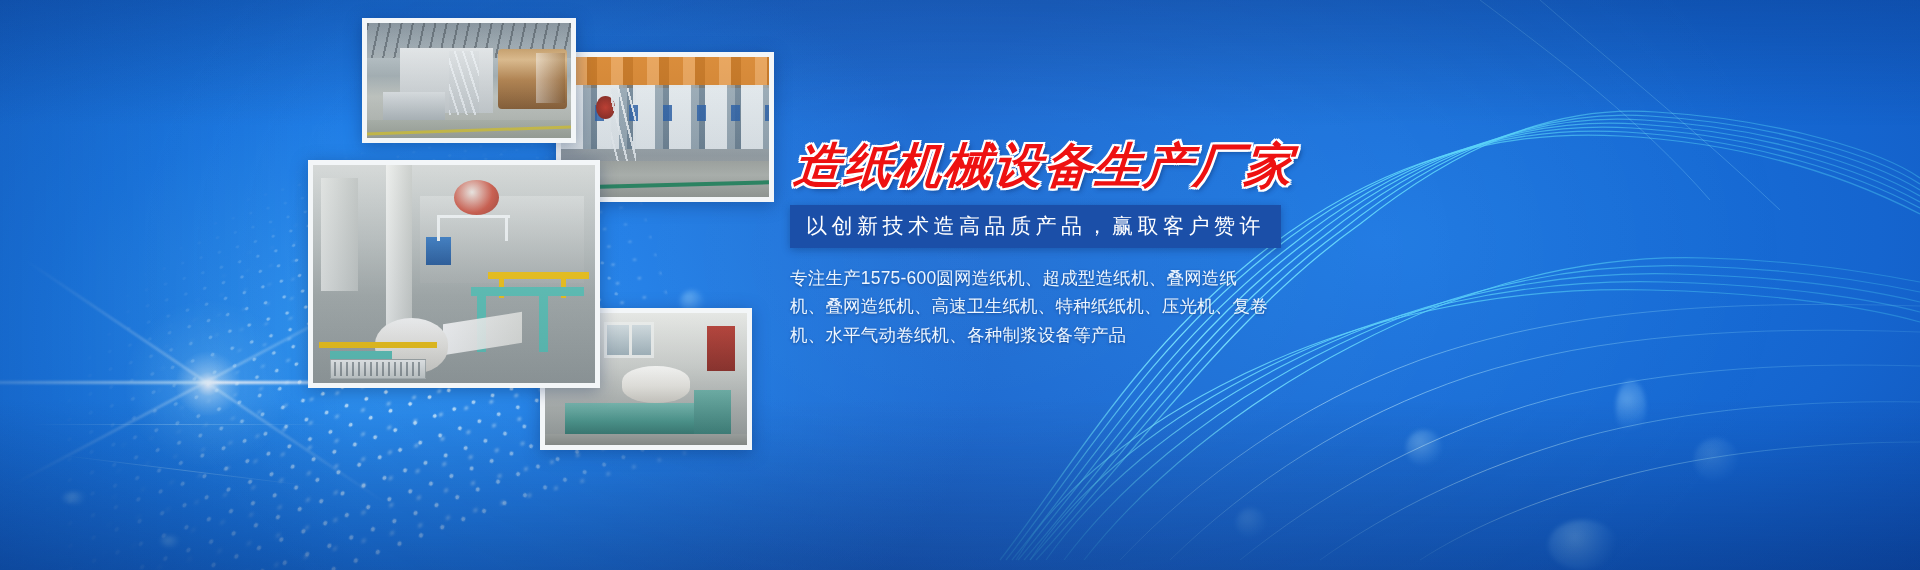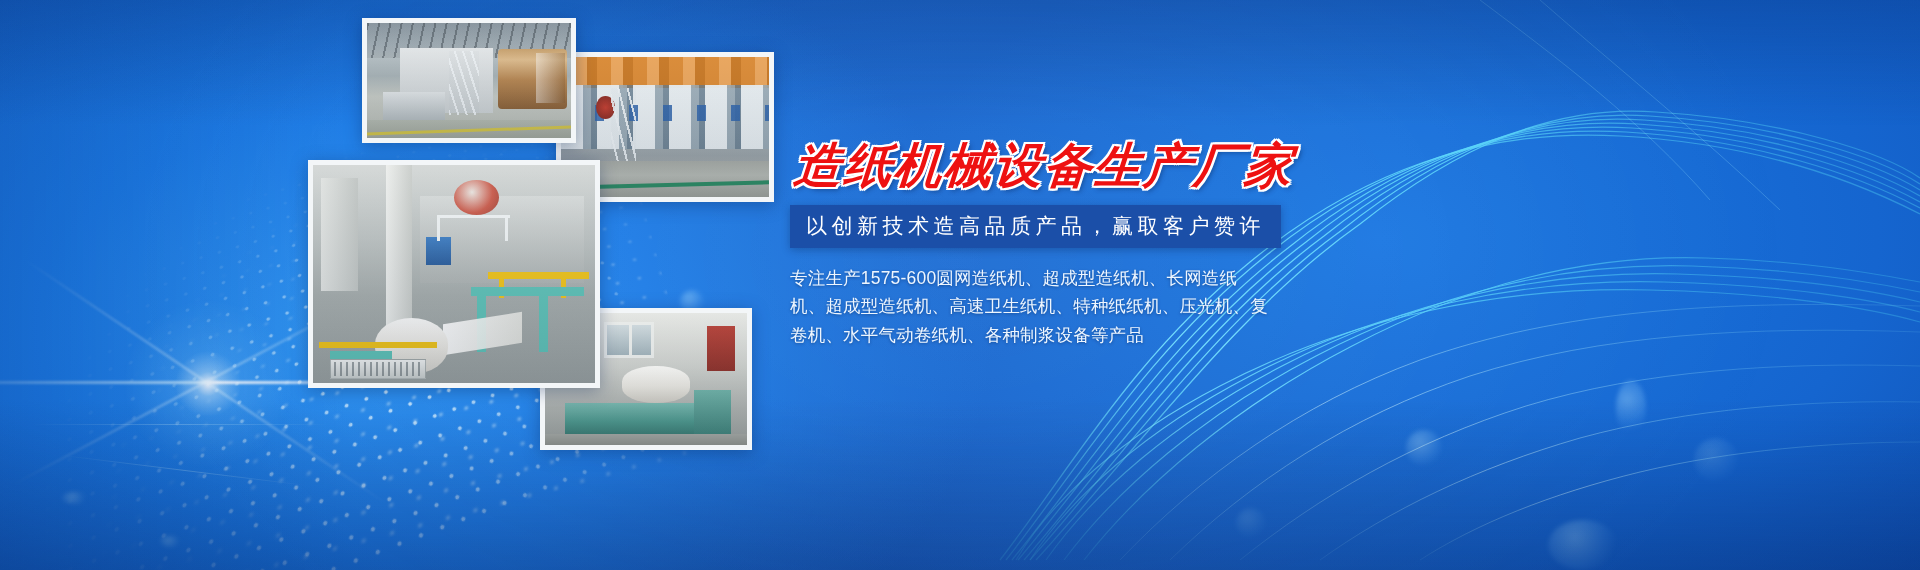--- a/index.html
+++ b/index.html
@@ -416,16 +416,16 @@
       <div class="ph4-floor"></div>
       <div class="photo-shade"></div>
     </div>
   </div>
 
   <div id="text-block">
     <div id="headline">造纸机械设备生产厂家</div>
     <div id="subtitle-bar">
       <span id="subtitle">以创新技术造高品质产品，赢取客户赞许</span>
     </div>
-    <div id="desc">专注生产1575-600圆网造纸机、超成型造纸机、长网造纸机、超成型造纸机、高速卫生纸机、特种纸纸机、压光机、复卷机、水平气动卷纸机、各种制浆设备等产品</div>
+    <div id="desc">专注生产1575-600圆网造纸机、超成型造纸机、叠网造纸机、叠网造纸机、高速卫生纸机、特种纸纸机、压光机、复卷机、水平气动卷纸机、各种制浆设备等产品</div>
   </div>
 
 </div>
 
 </body></html>

